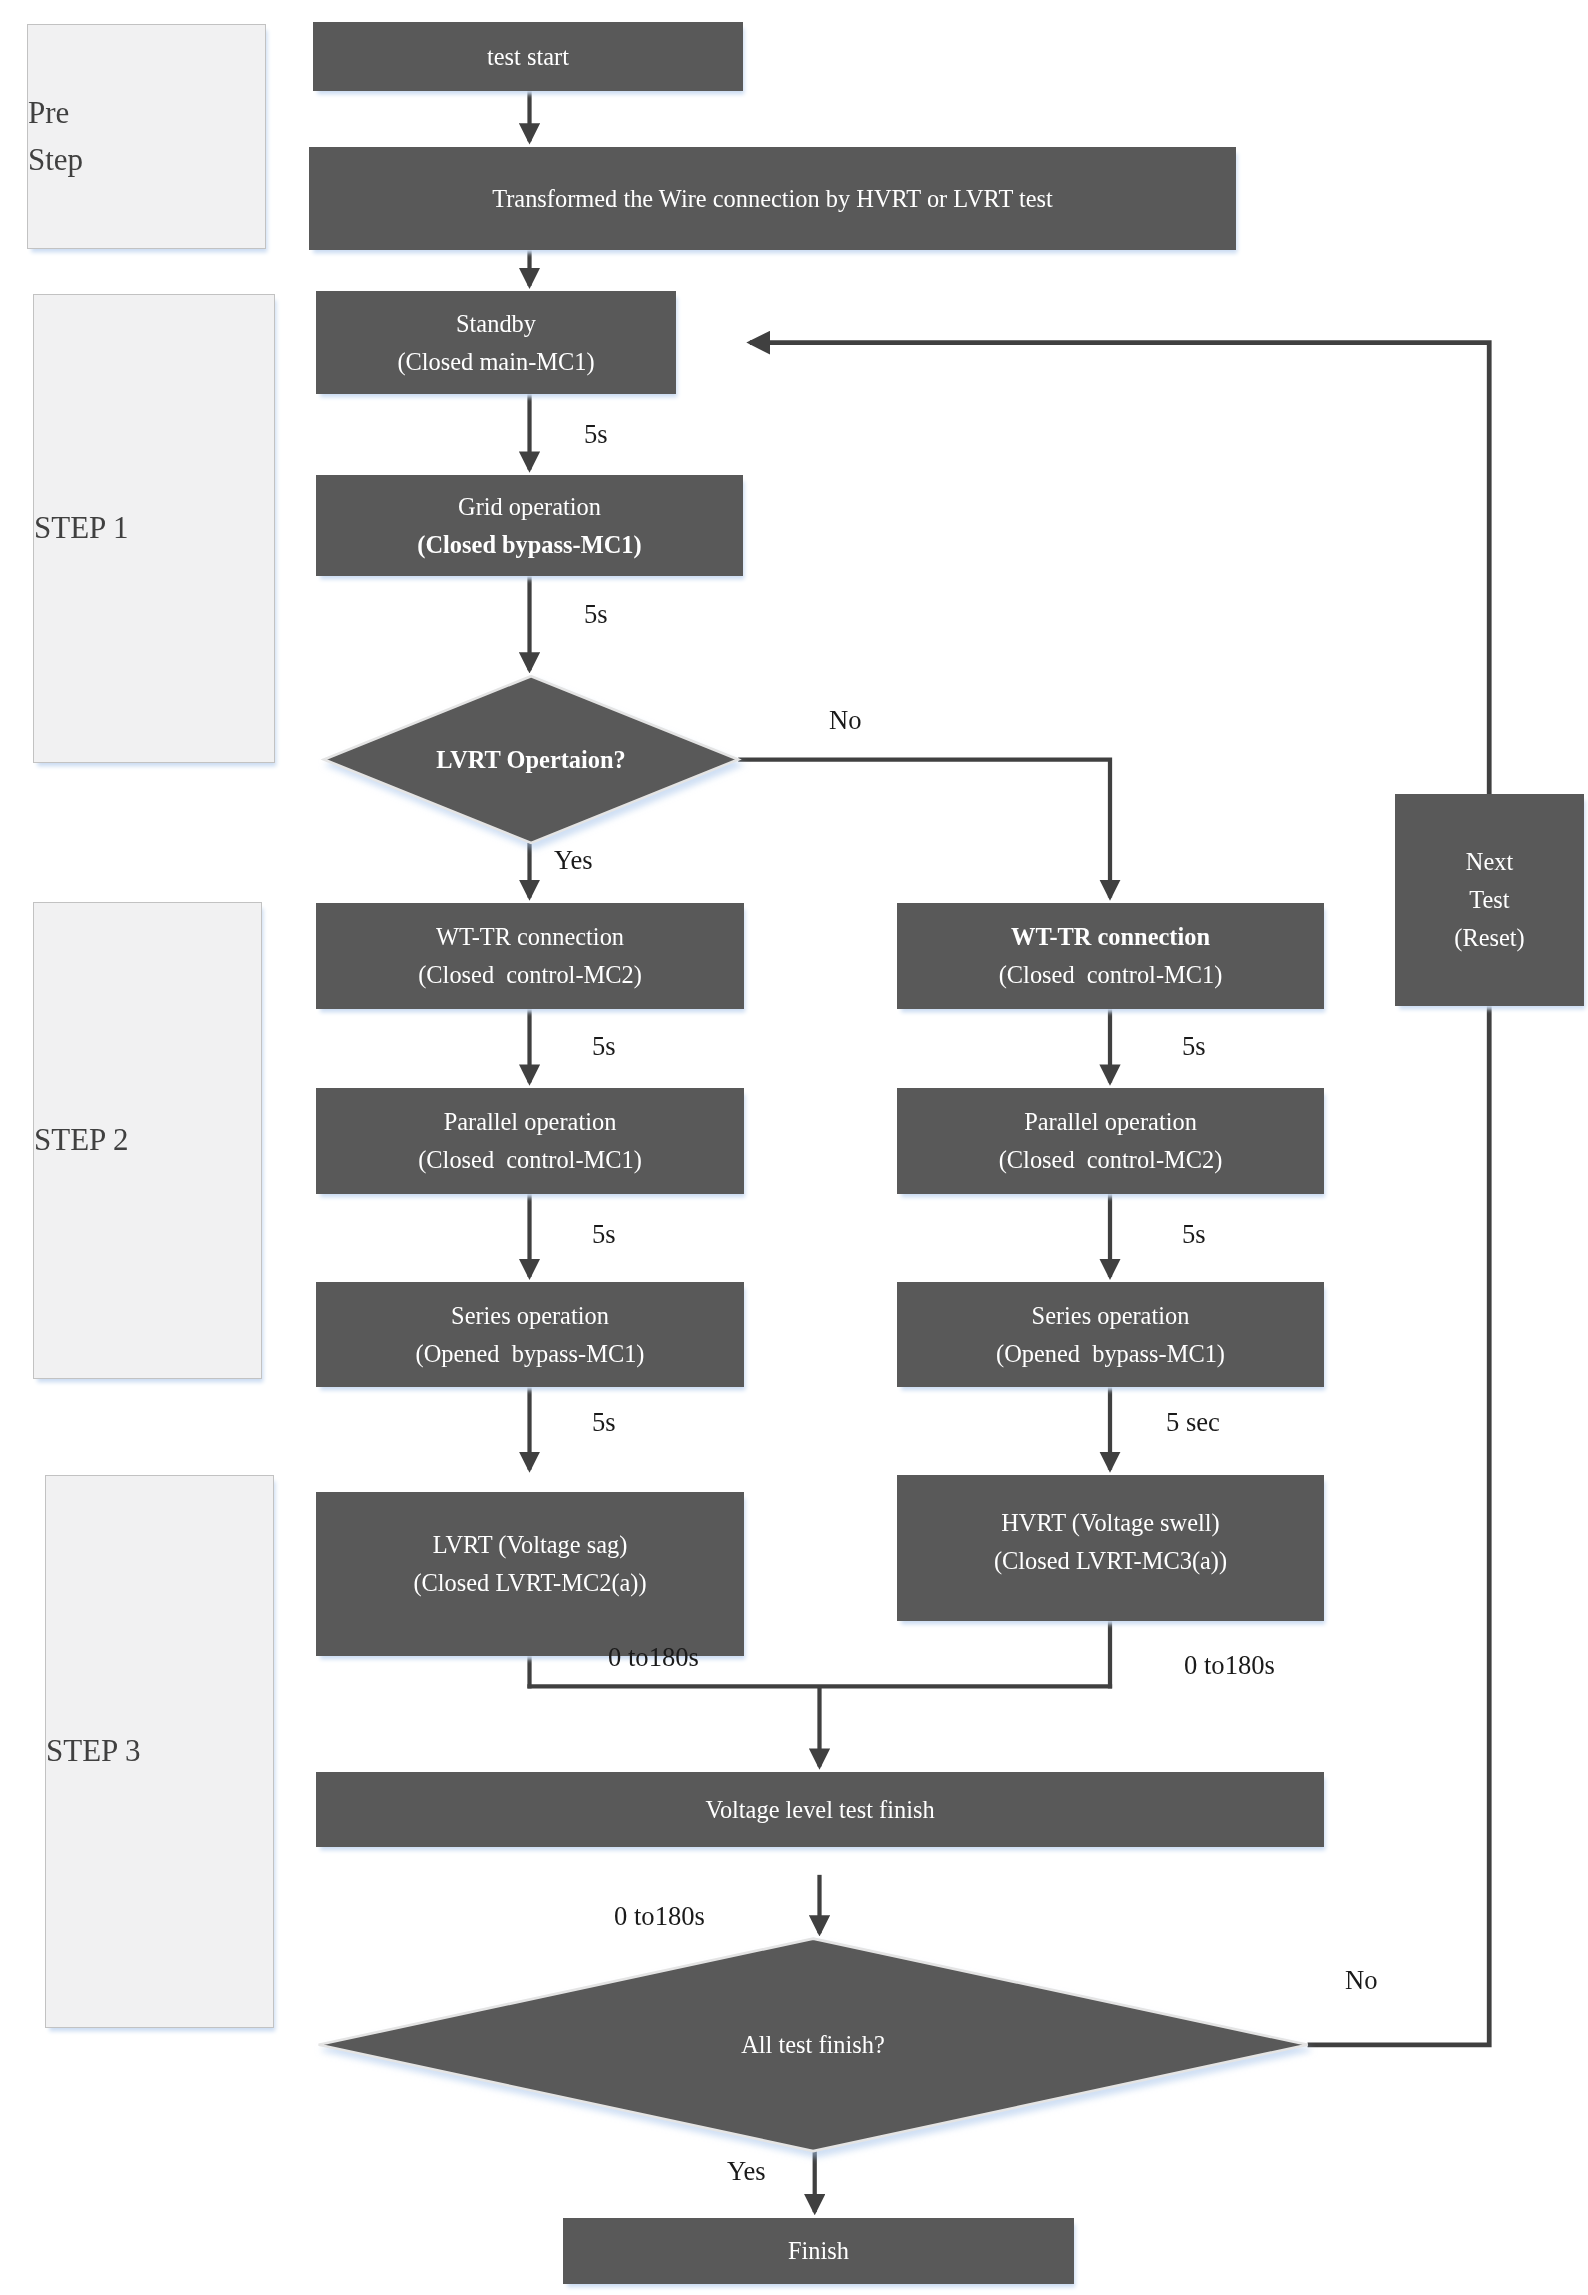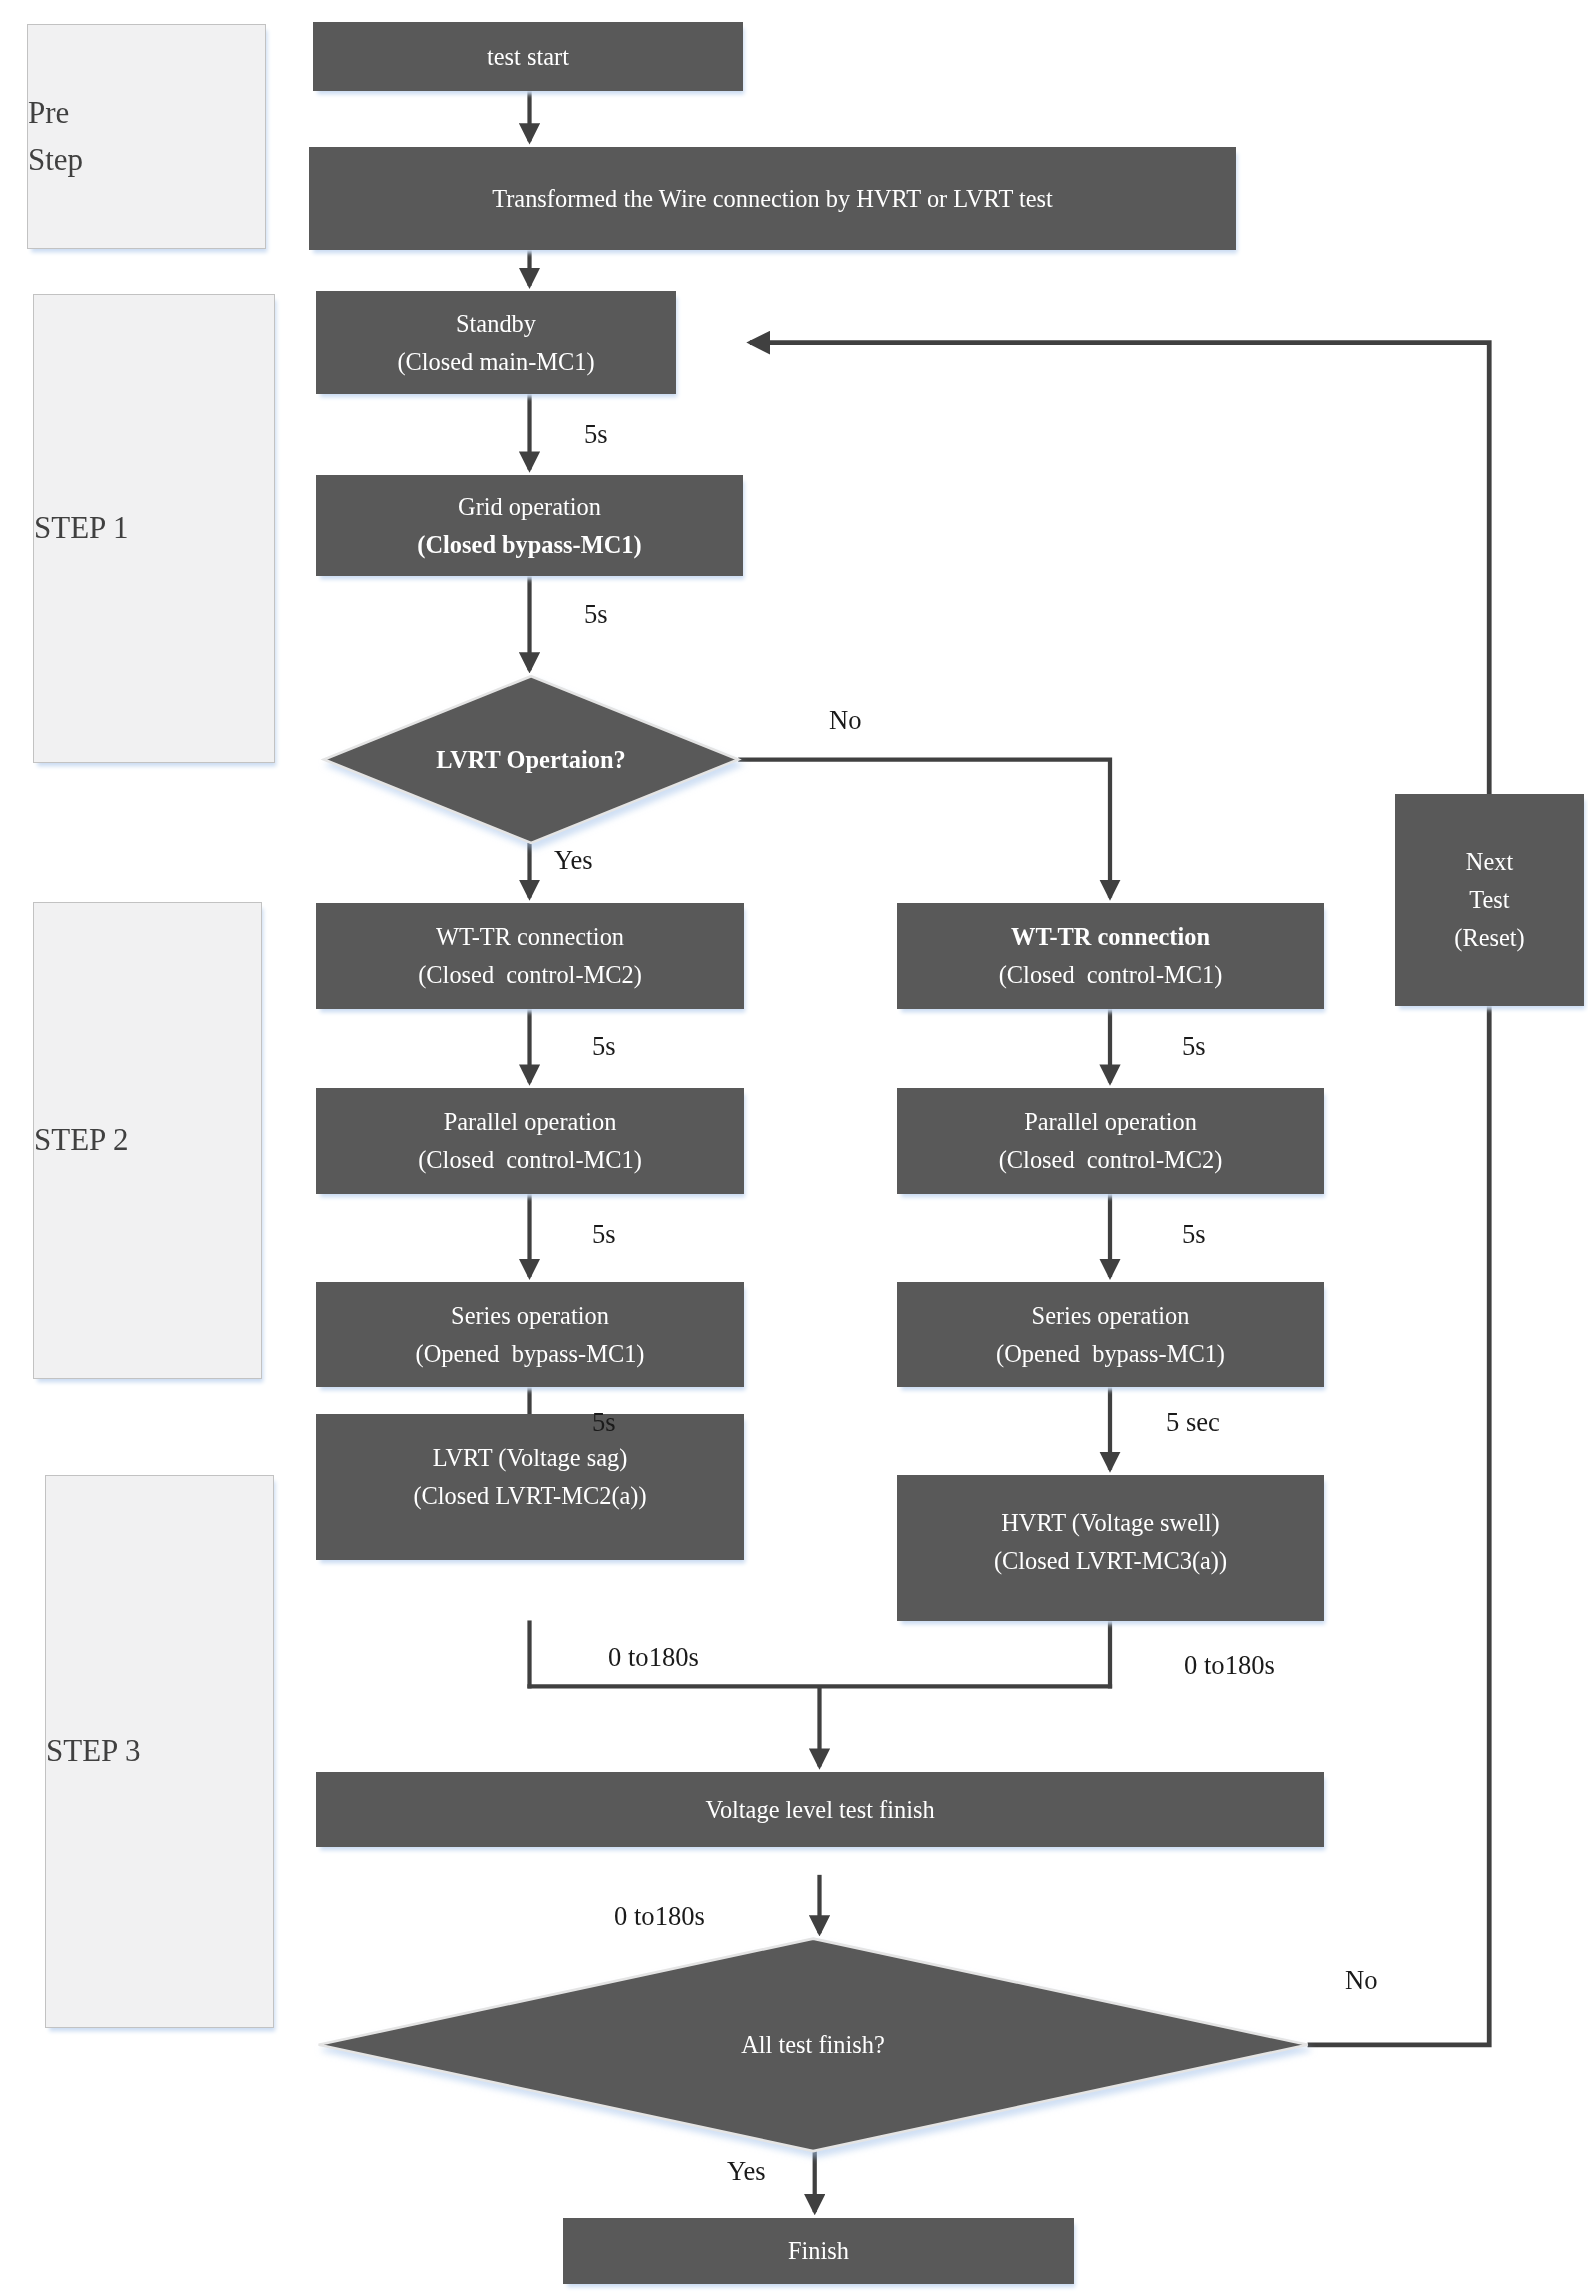--- a/index.html
+++ b/index.html
@@ -154,21 +154,21 @@
   <div class="node" style="left:316px;top:1282px;width:428px;height:105px;">
     <div class="l">Series operation</div>
     <div class="l">(Opened  bypass-MC1)</div>
   </div>
 
   <div class="node" style="left:897px;top:1282px;width:427px;height:105px;">
     <div class="l">Series operation</div>
     <div class="l">(Opened  bypass-MC1)</div>
   </div>
 
-  <div class="node" style="left:316px;top:1414px;width:428px;height:146px;padding-bottom:21px;box-sizing:border-box;">
+  <div class="node" style="left:316px;top:1492px;width:428px;height:164px;padding-bottom:21px;box-sizing:border-box;">
     <div class="l">LVRT (Voltage sag)</div>
     <div class="l">(Closed LVRT-MC2(a))</div>
   </div>
 
   <div class="node" style="left:897px;top:1475px;width:427px;height:146px;padding-bottom:12px;box-sizing:border-box;">
     <div class="l">HVRT (Voltage swell)</div>
     <div class="l">(Closed LVRT-MC3(a))</div>
   </div>
 
   <div class="node" style="left:1395px;top:794px;width:189px;height:212px;">

